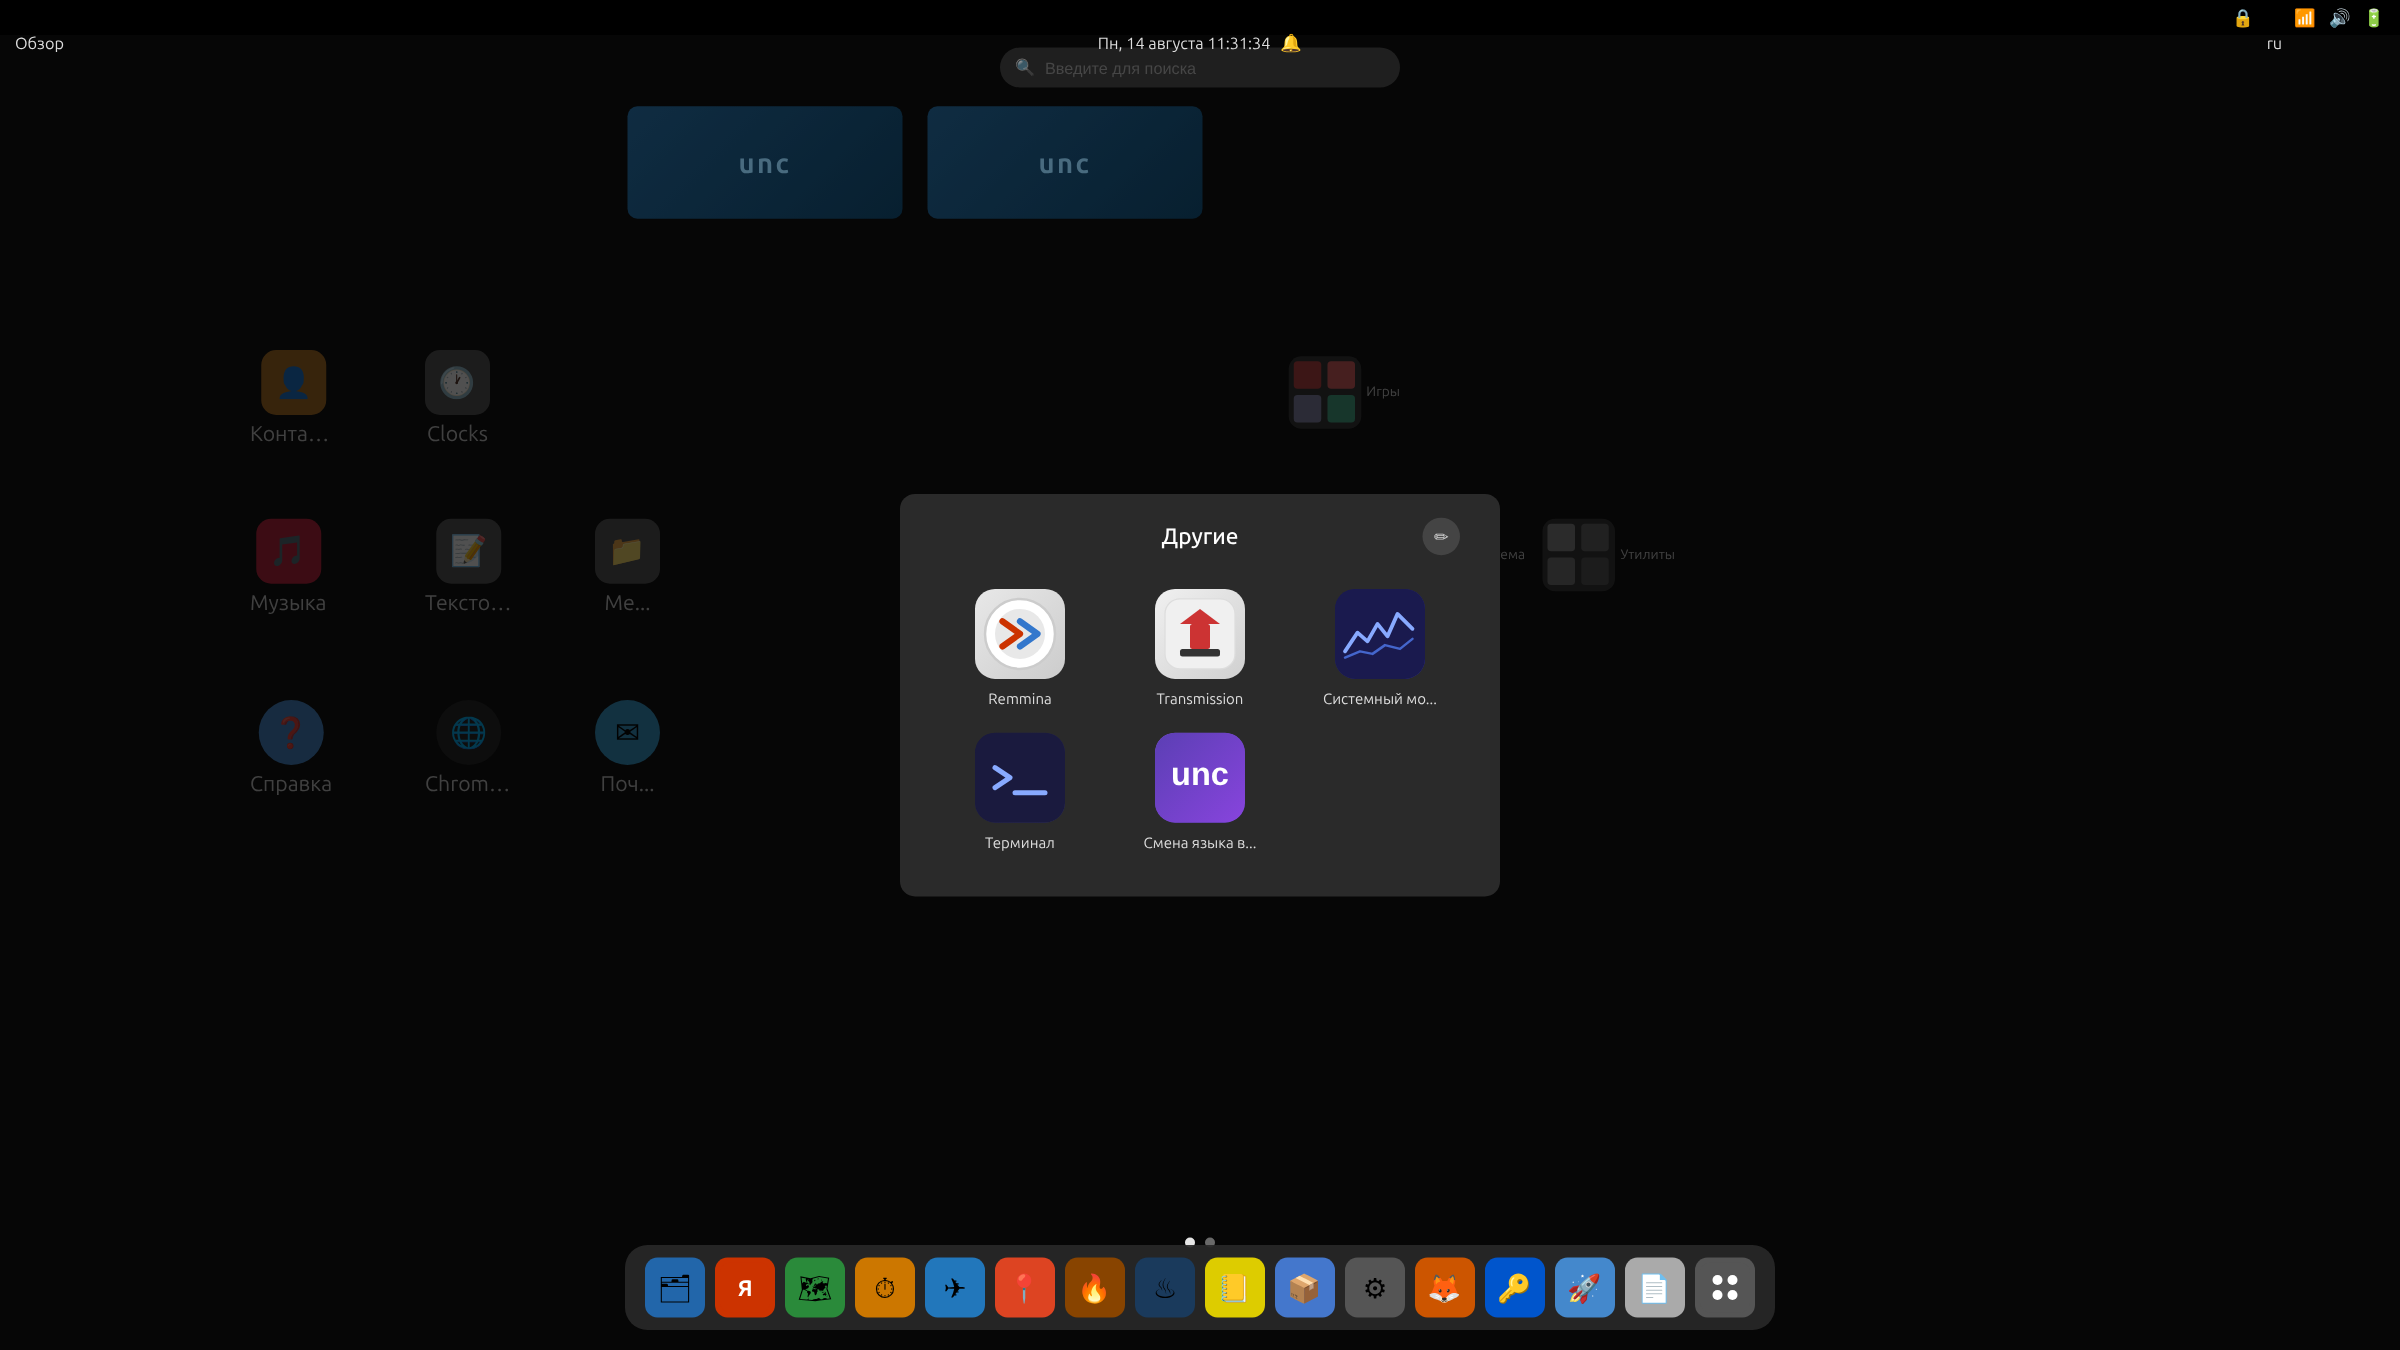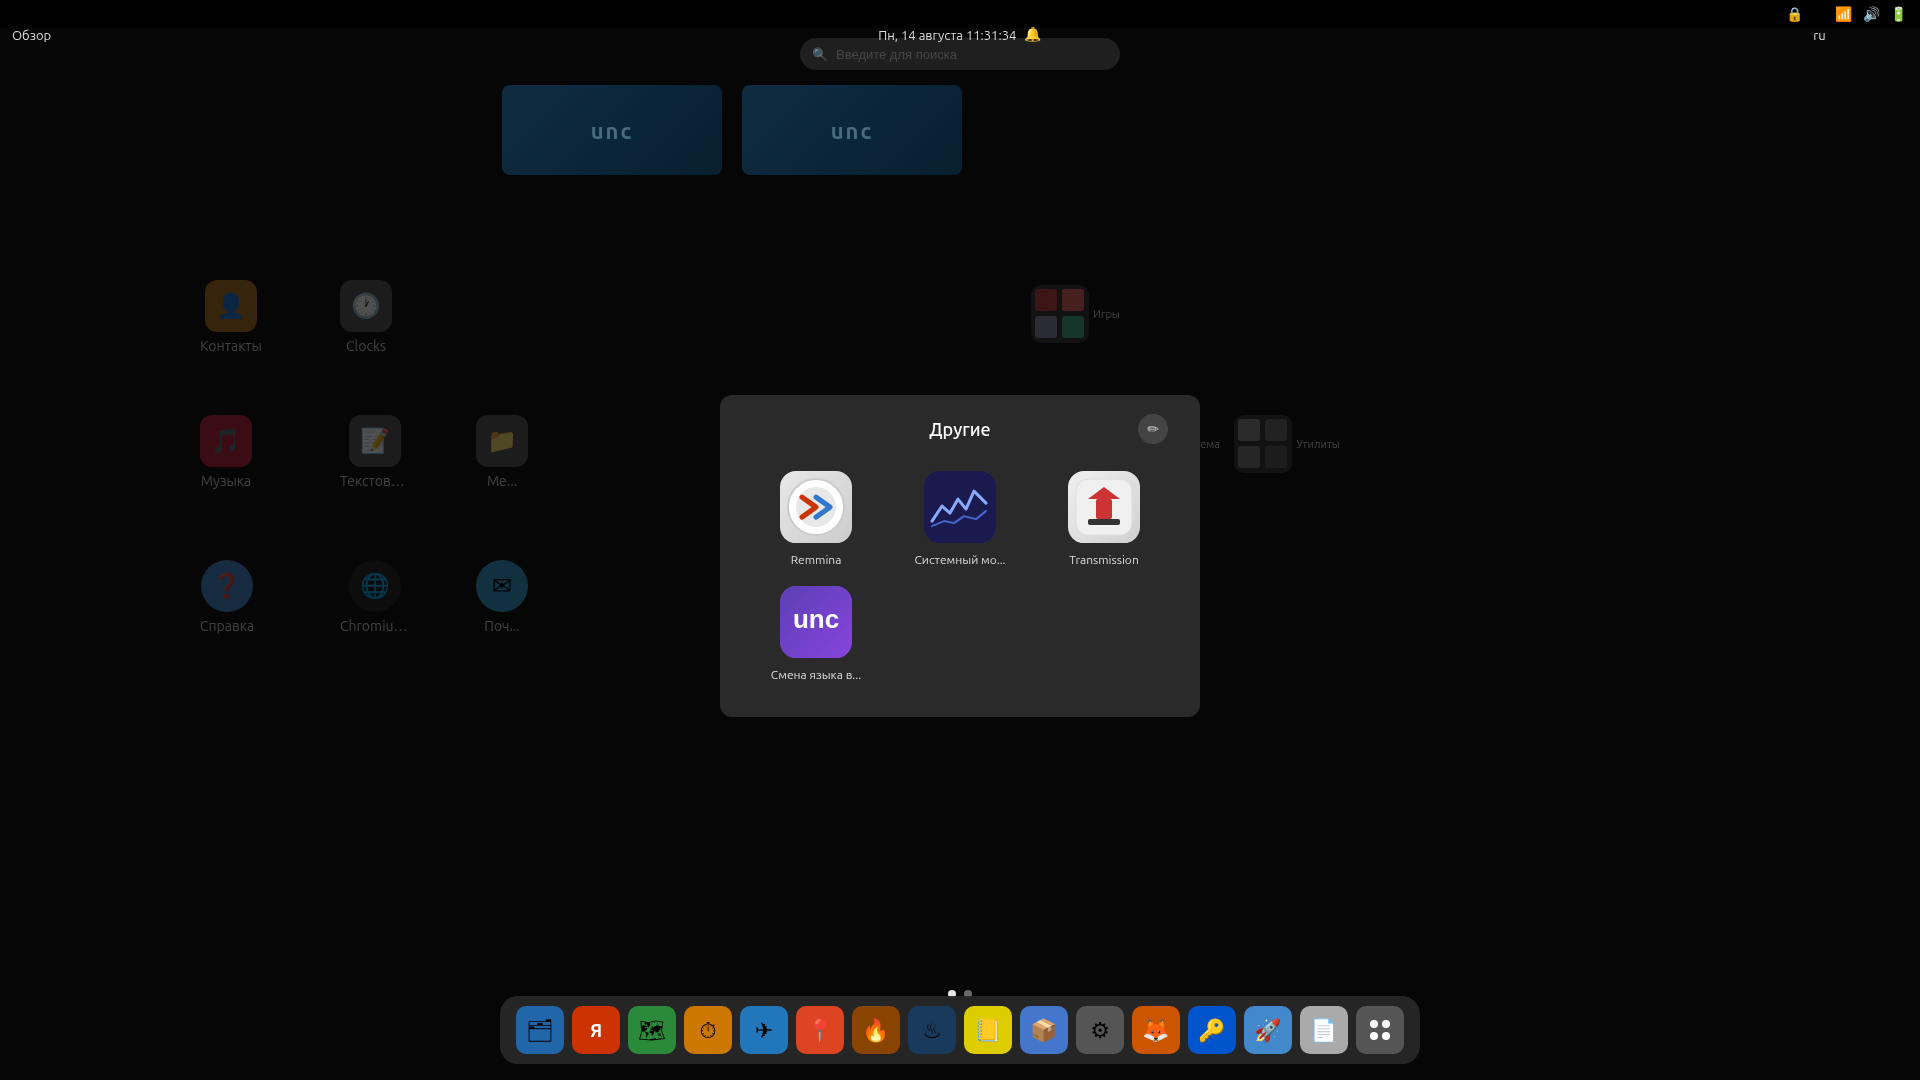--- a/index.html
+++ b/index.html
@@ -97,21 +97,21 @@
       width: 52px;
       height: 52px;
       border-radius: 12px;
       display: flex;
       align-items: center;
       justify-content: center;
       font-size: 24px;
     }
     .desktop-icon .icon-label {
       color: #ccc;
-      font-size: 14px;
+      font-size: 17px;
       text-align: right;
       max-width: 70px;
       white-space: nowrap;
       overflow: hidden;
       text-overflow: ellipsis;
     }
 
     
     .folder-group {
       position: absolute;
@@ -420,42 +420,52 @@
           <circle cx="36" cy="36" r="28" fill="white" stroke="#ccc" stroke-width="2"></circle>
           <circle cx="36" cy="36" r="20" fill="#e8e8e8"></circle>
           <path d="M22 26 L36 36 L22 46" fill="none" stroke="#cc3300" stroke-width="5" stroke-linecap="round" stroke-linejoin="round"></path>
           <path d="M36 26 L50 36 L36 46" fill="none" stroke="#3377cc" stroke-width="5" stroke-linecap="round" stroke-linejoin="round"></path>
         </svg>
       </div>
       <span class="app-name">Remmina</span>
     </div>
 
     <div class="app-item">
-      <div class="app-icon icon-sysmon">
-        <svg viewBox="0 0 72 72" xmlns="http://www.w3.org/2000/svg">
-          <rect x="0" y="0" width="72" height="72" rx="16" fill="#1a1a4e"></rect>
-          <polyline points="8,50 18,35 26,42 34,28 42,38 50,20 62,32" fill="none" stroke="#88aaff" stroke-width="3" stroke-linecap="round" stroke-linejoin="round"></polyline>
-          <polyline points="8,55 20,50 30,52 40,45 52,48 62,40" fill="none" stroke="#4466cc" stroke-width="2" stroke-linecap="round" stroke-linejoin="round"></polyline>
-        </svg>
-      </div>
-      <span class="app-name">Системный мо...</span>
-    </div>
-
-    <div class="app-item">
       <div class="app-icon icon-transmission">
         <svg viewBox="0 0 72 72" xmlns="http://www.w3.org/2000/svg">
           <rect x="8" y="8" width="56" height="56" rx="12" fill="#f0f0f0" stroke="#ddd" stroke-width="1"></rect>
           <polygon points="36,16 52,28 52,28 20,28" fill="#cc3333"></polygon>
           <rect x="28" y="28" width="16" height="20" rx="2" fill="#cc3333"></rect>
           <rect x="20" y="48" width="32" height="6" rx="2" fill="#333"></rect>
         </svg>
       </div>
       <span class="app-name">Transmission</span>
     </div>
 
+    <div class="app-item">
+      <div class="app-icon icon-sysmon">
+        <svg viewBox="0 0 72 72" xmlns="http://www.w3.org/2000/svg">
+          <rect x="0" y="0" width="72" height="72" rx="16" fill="#1a1a4e"></rect>
+          <polyline points="8,50 18,35 26,42 34,28 42,38 50,20 62,32" fill="none" stroke="#88aaff" stroke-width="3" stroke-linecap="round" stroke-linejoin="round"></polyline>
+          <polyline points="8,55 20,50 30,52 40,45 52,48 62,40" fill="none" stroke="#4466cc" stroke-width="2" stroke-linecap="round" stroke-linejoin="round"></polyline>
+        </svg>
+      </div>
+      <span class="app-name">Системный мо...</span>
+    </div>
+
+    <div class="app-item">
+      <div class="app-icon icon-terminal">
+        <svg viewBox="0 0 72 72" xmlns="http://www.w3.org/2000/svg">
+          <rect x="0" y="0" width="72" height="72" rx="16" fill="#1a1a3e"></rect>
+          <polyline points="16,28 28,36 16,44" fill="none" stroke="#88aaff" stroke-width="4" stroke-linecap="round" stroke-linejoin="round"></polyline>
+          <line x1="32" y1="48" x2="56" y2="48" stroke="#88aaff" stroke-width="4" stroke-linecap="round"></line>
+        </svg>
+      </div>
+      <span class="app-name">Терминал</span>
+    </div>
 
     <div class="app-item">
       <div class="app-icon icon-language">
         <svg viewBox="0 0 72 72" xmlns="http://www.w3.org/2000/svg">
           <rect x="0" y="0" width="72" height="72" rx="16" fill="url(#langGrad)"></rect>
           <defs>
             <linearGradient id="langGrad" x1="0" y1="0" x2="1" y2="1">
               <stop offset="0%" stop-color="#5b3fb4"></stop>
               <stop offset="100%" stop-color="#8844dd"></stop>
             </linearGradient>

